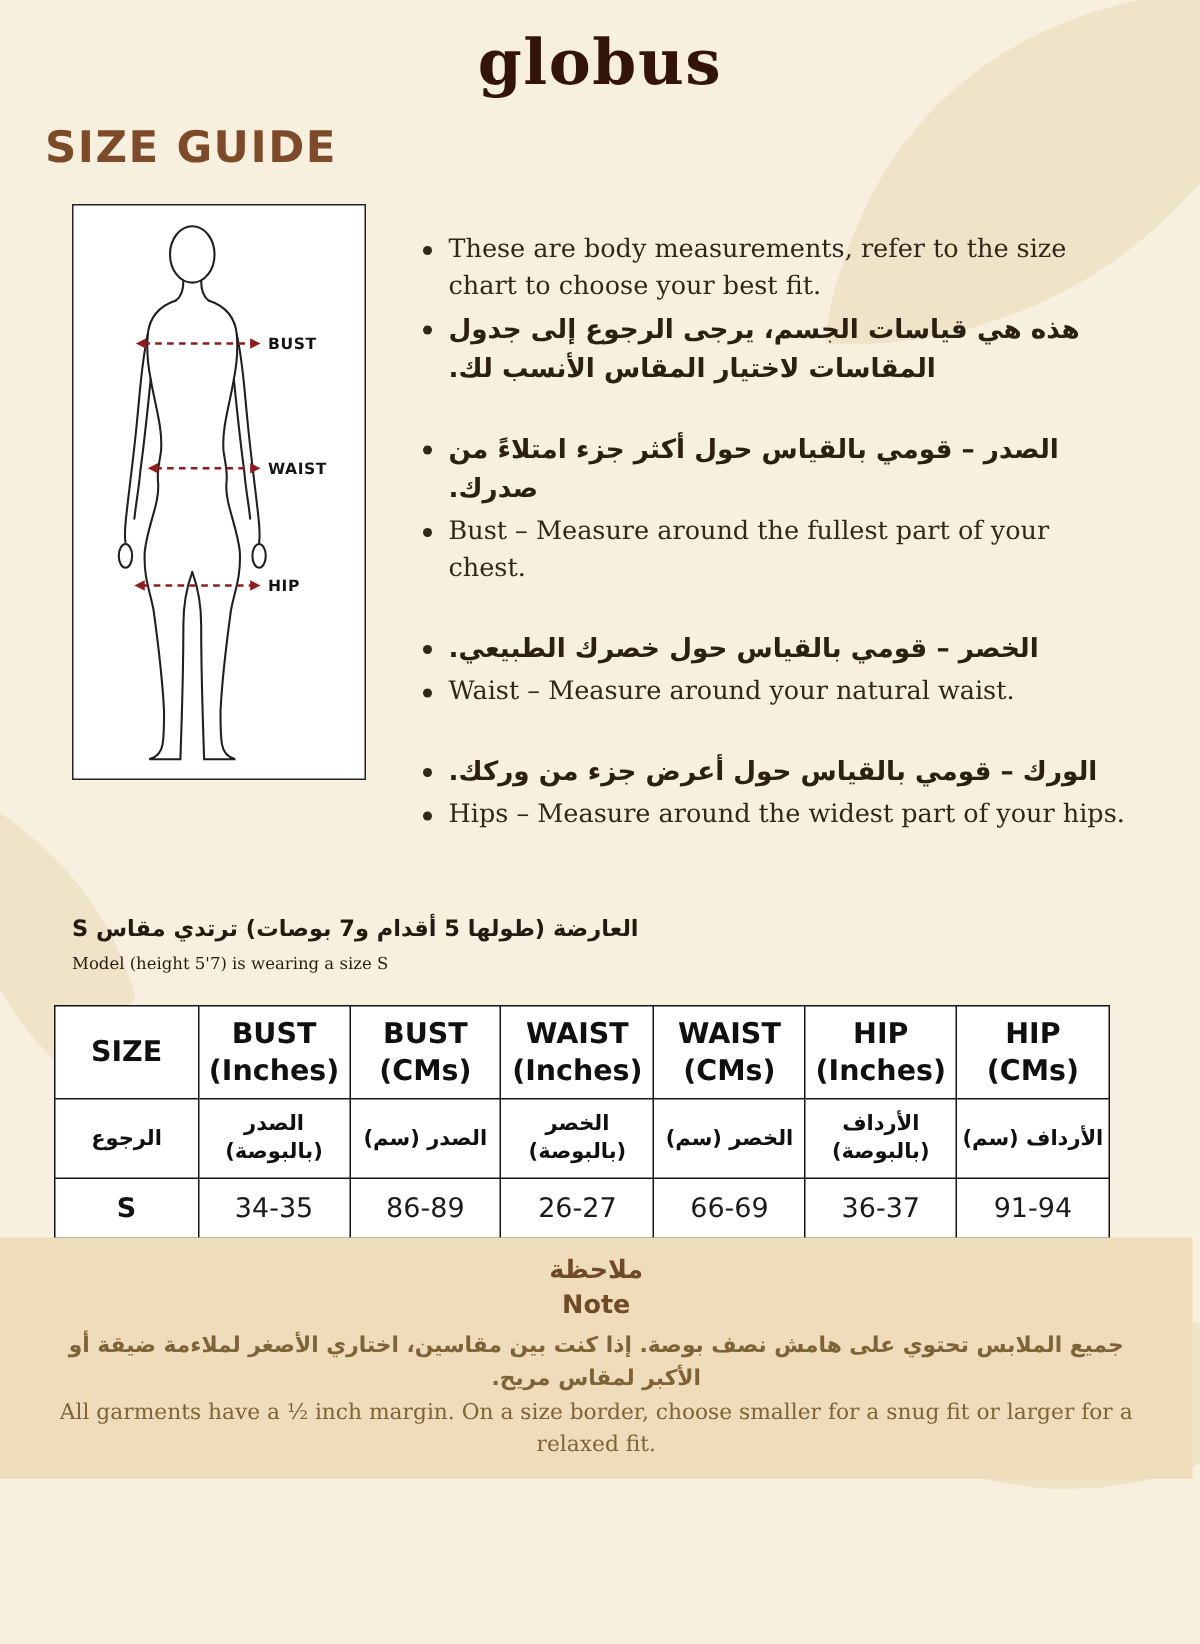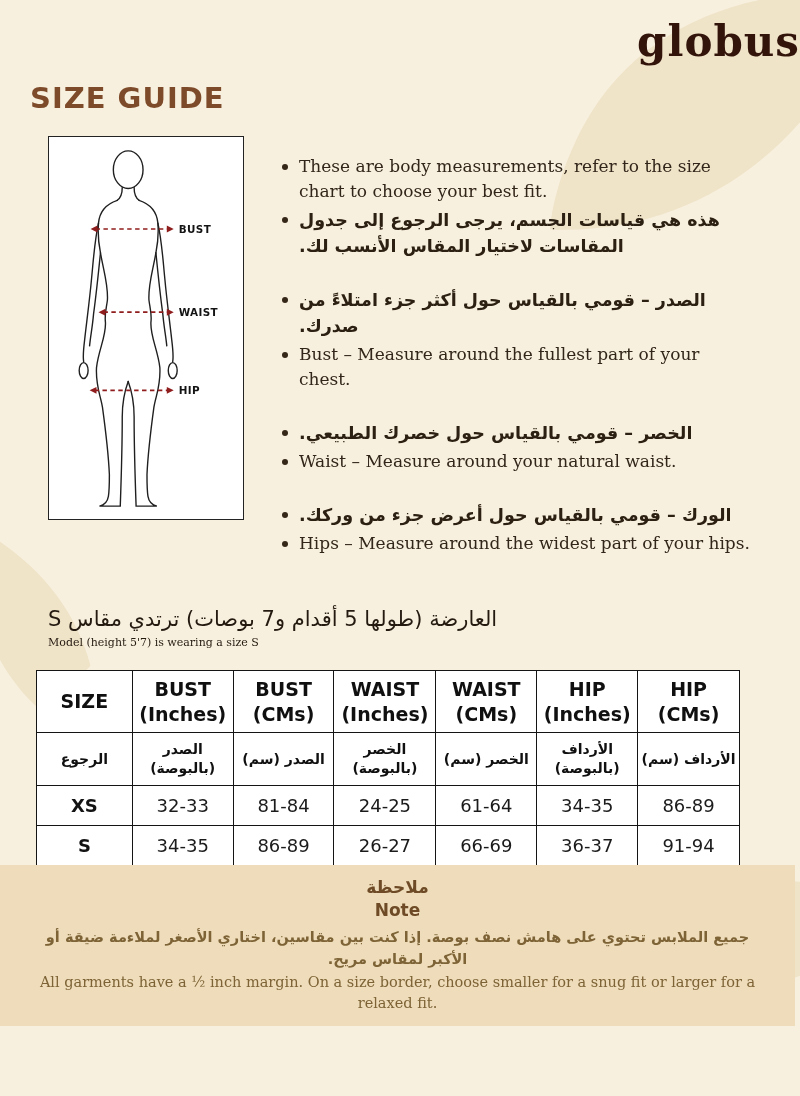--- a/index.html
+++ b/index.html
@@ -11,21 +11,21 @@
     color:var(--text,#2f2214);
   }
   .leaf { position:absolute; z-index:0; pointer-events:none; }
   .leaf path { fill:var(--leaf,#efe3c8); }
   .leaf-top-right { top:-40px; right:-52px; width:300px; height:300px; transform:rotate(10deg); }
   .leaf-left { left:-62px; top:552px; width:160px; height:160px; transform:rotate(115deg); }
   .leaf-bottom-right { right:-34px; top:856px; width:200px; height:200px; transform:rotate(42deg); }
   .content { position:relative; z-index:1; }
 
   .brand {
-    padding-top:20px; text-align:right;
+    padding-top:20px; text-align:center;
     font-family:"DejaVu Serif", serif; font-weight:700;
     font-size:42px; line-height:1.05; color:var(--brand,#33140b); letter-spacing:1px;
   }
   .page-title {
     text-align:left; margin-top:17px;
     font-size:29px; font-weight:700; letter-spacing:1px;
     color:var(--accent,#7d4b2a);
     padding-left:30px;
   }
 
@@ -41,21 +41,21 @@
   .measure-label { font-size:10.5px; font-weight:700; fill:#141414; letter-spacing:0.4px; font-family:"DejaVu Sans",sans-serif; }
 
   .instructions { flex:1 1 auto; padding-top:18px; min-width:0; }
   .inst-group { margin-bottom:28px; }
   .inst-line { display:flex; gap:11px; margin-bottom:3px; }
   .bullet { flex:0 0 auto; width:6px; height:6px; border-radius:50%; background:#352718; margin-top:10px; }
   .ar { direction:rtl; text-align:left; font-size:17.5px; font-weight:700; line-height:26px; color:#2c2012; }
   .en { font-family:"DejaVu Serif", serif; font-size:17px; line-height:25px; color:#32261a; }
 
   .model-note { padding:0 48px; margin-top:24px; }
-  .model-note .ar-line { direction:rtl; text-align:left; font-size:21px; font-weight:400; line-height:23px; color:#241a10; }
+  .model-note .ar-line { direction:rtl; text-align:left; font-size:15px; font-weight:700; line-height:23px; color:#241a10; }
   .model-note .en-line { font-family:"DejaVu Serif", serif; font-size:11px; line-height:23px; color:#241a10; }
 
   table.size-table {
     margin:16px 36px 0; width:704px; border-collapse:collapse;
     background:var(--table-bg,#ffffff);
   }
   .size-table th, .size-table td {
     border:1.5px solid var(--table-border,#141414);
     text-align:center; vertical-align:middle; background:var(--table-bg,#ffffff);
     padding:0 2px;
@@ -204,29 +204,20 @@
           <th>الصدر<br>(بالبوصة)</th>
           <th>الصدر (سم)</th>
           <th>الخصر<br>(بالبوصة)</th>
           <th>الخصر (سم)</th>
           <th>الأرداف<br>(بالبوصة)</th>
           <th>الأرداف (سم)</th>
         </tr>
     </thead>
     <tbody>
         <tr>
-          <th>XS</th>
-          <td>32-33</td>
-          <td>81-84</td>
-          <td>24-25</td>
-          <td>61-64</td>
-          <td>34-35</td>
-          <td>86-89</td>
-        </tr>
-        <tr>
           <th>S</th>
           <td>34-35</td>
           <td>86-89</td>
           <td>26-27</td>
           <td>66-69</td>
           <td>36-37</td>
           <td>91-94</td>
         </tr>
         <tr>
           <th>M</th>

